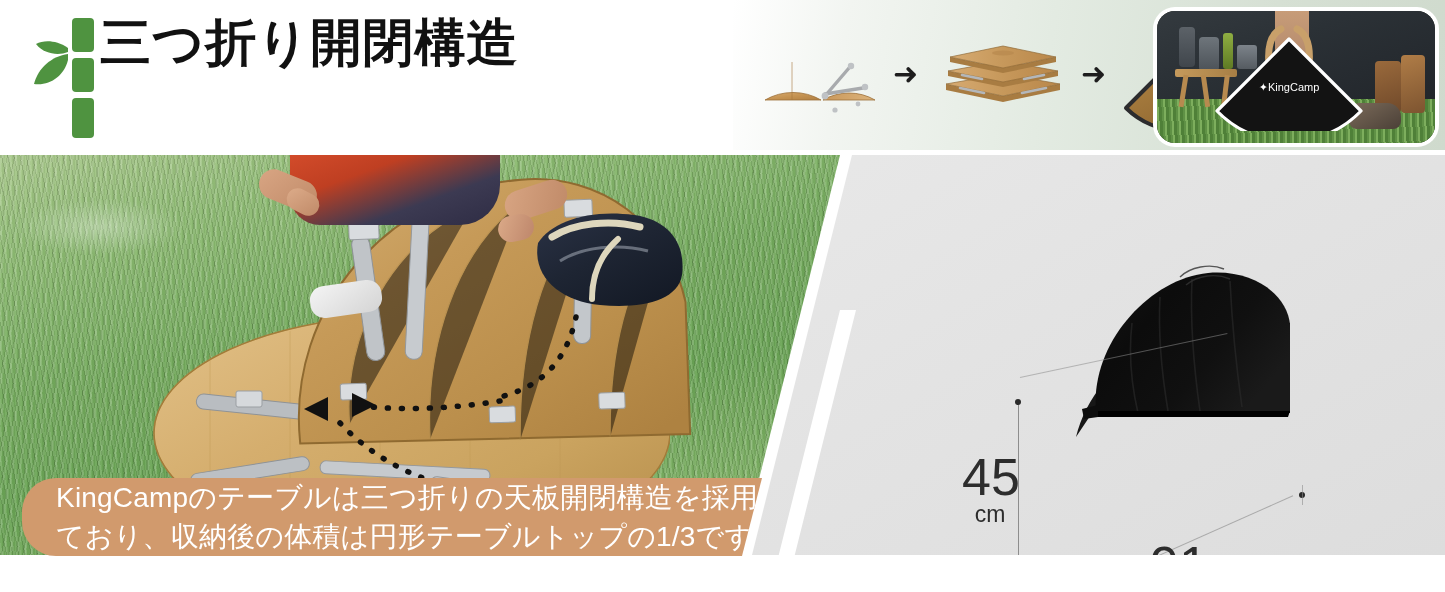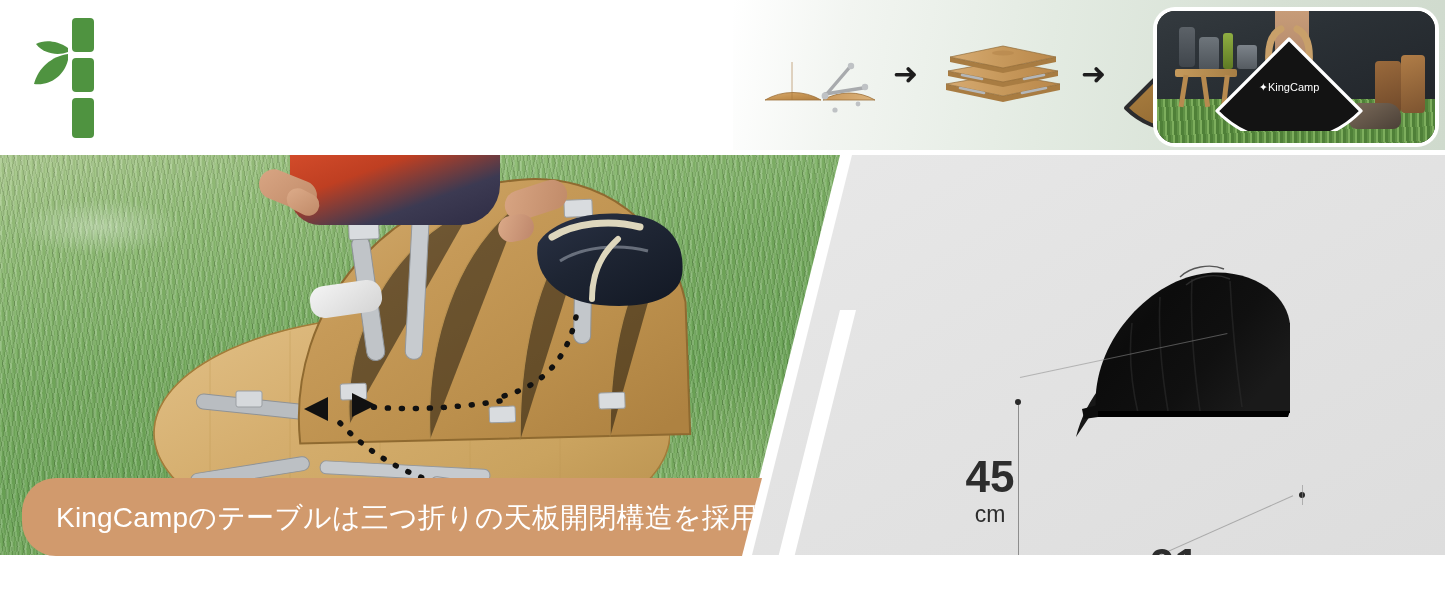--- a/index.html
+++ b/index.html
@@ -132,21 +132,21 @@
   #right-panel-inner{position:absolute; left:0; top:0; width:1445px; height:400px;}
 
   .dim-line{position:absolute; background:#8d8d8d;}
   .dim-dot{position:absolute; width:6px; height:6px; border-radius:50%; background:#2a2a2a;}
   .dim-label{
     position:absolute;
     font-family:"Liberation Sans","DejaVu Sans",sans-serif;
     color:#2d2d2d;
     white-space:nowrap;
   }
-  .dim-num{font-size:44px; line-height:44px; font-weight:700;}
+  .dim-num{font-size:52px; line-height:44px; font-weight:400;}
   .dim-unit{font-size:23px; line-height:23px; font-weight:400;}
 
   
   #captions{
     position:absolute;
     left:0; top:470px;
     width:1445px; height:122px;
   }
   .caption{
     position:absolute;
@@ -208,20 +208,21 @@
             <rect x="44" y="46" width="22" height="34" rx="4"></rect>
             <rect x="44" y="86" width="22" height="40" rx="4"></rect>
 
             <path d="M40 42 C24 44 10 56 6 72 C22 74 36 64 40 48 Z"></path>
             <path d="M40 36 C28 28 16 28 8 32 C16 42 30 44 40 40 Z"></path>
           </g>
         </svg>
       </div>
 
       <div id="title-block">
+        <div class="title-main">三つ折り開閉構造</div>
       </div>
     </div>
 
     <div class="step" style="left:763px; top:38px; width:118px; height:78px;">
       <svg width="118" height="78" viewBox="0 0 118 78" xmlns="http://www.w3.org/2000/svg">
         <defs>
           <linearGradient id="bam1" x1="0" y1="0" x2="1" y2="1">
             <stop offset="0" stop-color="#d8ab6f"></stop>
               <stop offset="0.5" stop-color="#c59352"></stop>
               <stop offset="1" stop-color="#b07f42"></stop>
@@ -546,18 +547,19 @@
         <polygon points="840,0 856,0 756,400 740,400" fill="#ffffff"></polygon>
       </svg>
     </div>
   </div>
 
   <div id="captions">
 
     <div class="caption" id="caption-left">
       <span class="ctext">
         <span class="line">KingCampのテーブルは三つ折りの天板開閉構造を採用し</span>
+        <span class="line">ており、収納後の体積は円形テーブルトップの1/3です</span>
       </span>
     </div>
 
   </div>
 
 </div>
 
 </body></html>

